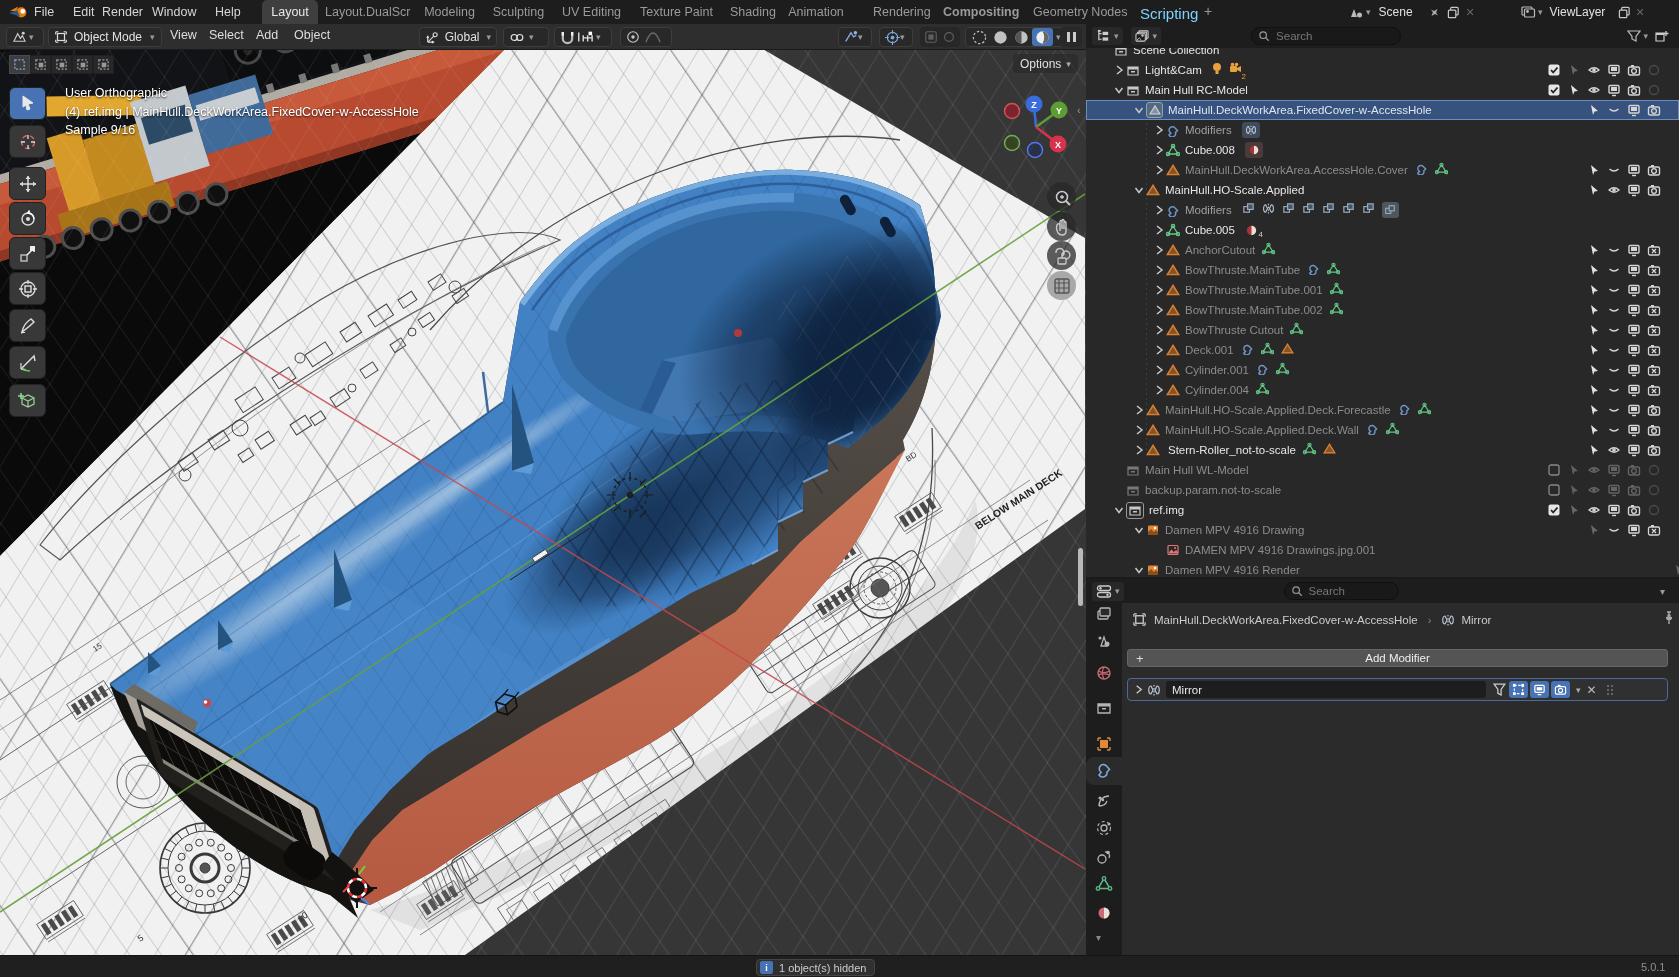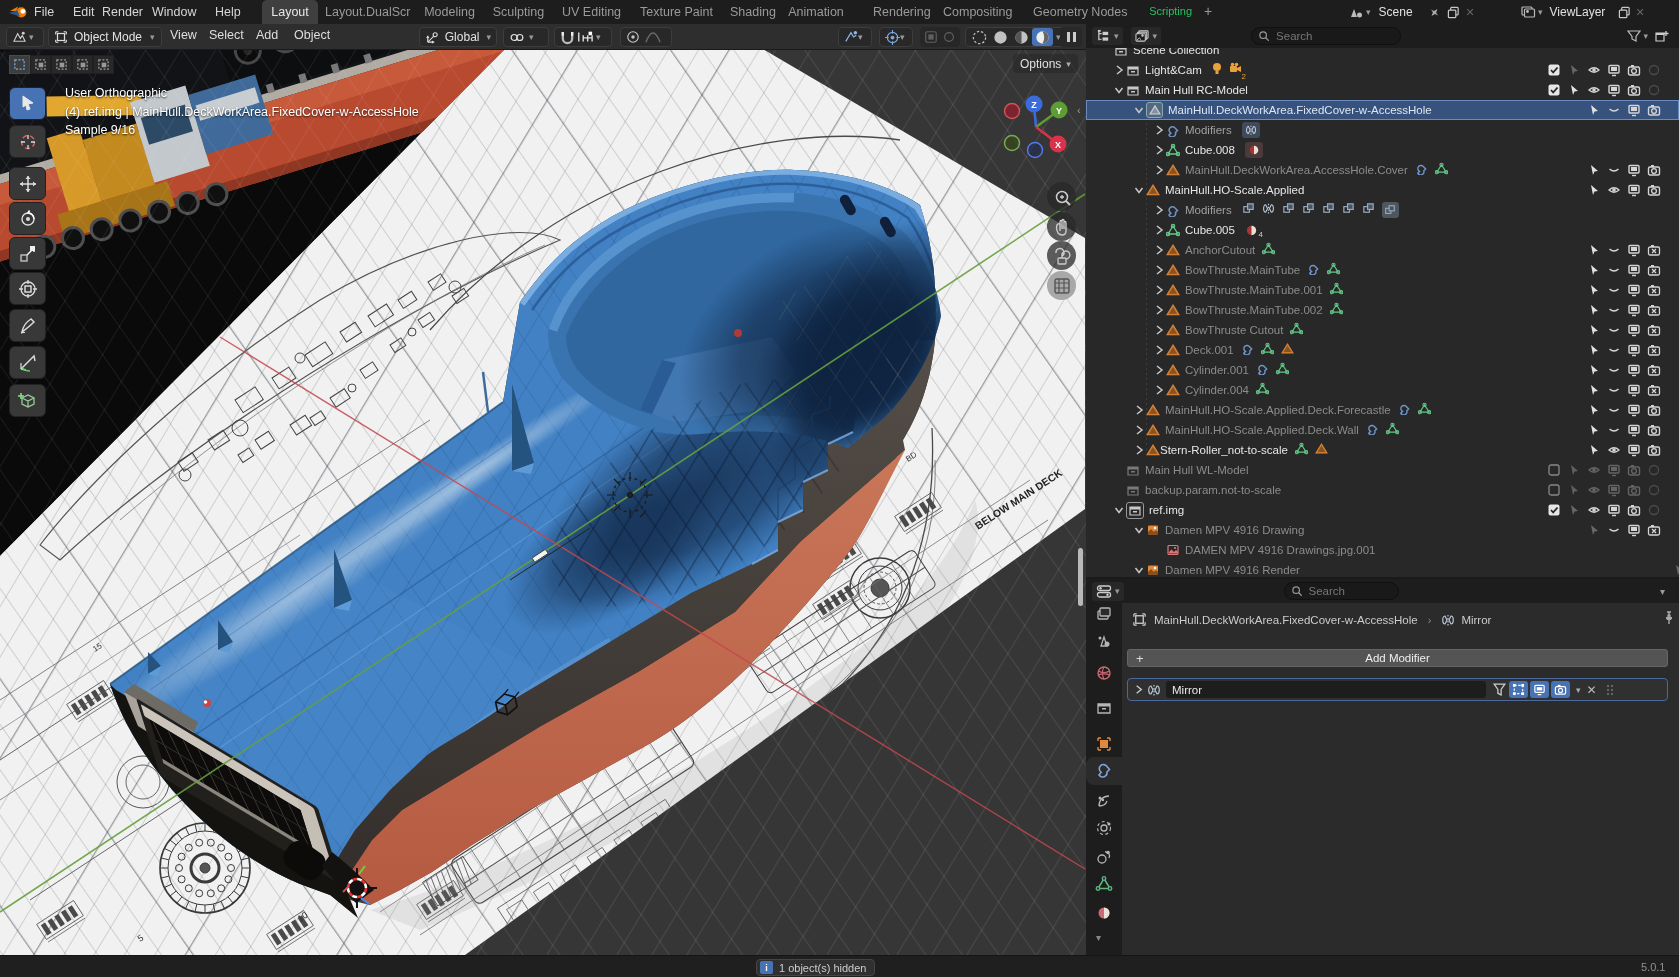--- a/index.html
+++ b/index.html
@@ -21,23 +21,23 @@
     <div class="abs" style="left:215px;top:5px;font-size:12.5px;color:#d6d6d6;">Help</div>
     <div class="abs" style="left:262px;top:0;width:56px;height:24px;background:#3f3f3f;border-radius:5px 5px 0 0;text-align:center;line-height:24px;font-size:12.5px;color:#e8e8e8;">Layout</div>
     <div class="abs" style="left:325px;top:5px;width:79px;text-align:center;white-space:nowrap;font-size:12.5px;color:#9a9a9a;">Layout.DualScr</div>
     <div class="abs" style="left:420px;top:5px;width:59px;text-align:center;white-space:nowrap;font-size:12.5px;color:#9a9a9a;">Modeling</div>
     <div class="abs" style="left:490px;top:5px;width:57px;text-align:center;white-space:nowrap;font-size:12.5px;color:#9a9a9a;">Sculpting</div>
     <div class="abs" style="left:562px;top:5px;width:59px;text-align:center;white-space:nowrap;font-size:12.5px;color:#9a9a9a;">UV Editing</div>
     <div class="abs" style="left:640px;top:5px;width:72px;text-align:center;white-space:nowrap;font-size:12.5px;color:#9a9a9a;">Texture Paint</div>
     <div class="abs" style="left:730px;top:5px;width:44px;text-align:center;white-space:nowrap;font-size:12.5px;color:#9a9a9a;">Shading</div>
     <div class="abs" style="left:785px;top:5px;width:62px;text-align:center;white-space:nowrap;font-size:12.5px;color:#9a9a9a;">Animation</div>
     <div class="abs" style="left:873px;top:5px;width:49px;text-align:center;white-space:nowrap;font-size:12.5px;color:#9a9a9a;">Rendering</div>
-    <div class="abs" style="left:943px;top:5px;width:69px;text-align:center;white-space:nowrap;font-size:12.5px;color:#9a9a9a;">Compositing</div>
+    <div class="abs" style="left:943px;top:5px;width:69px;text-align:center;white-space:nowrap;font-size:12.5px;color:#9a9a9a;font-weight:bold;">Compositing</div>
     <div class="abs" style="left:1033px;top:5px;width:91px;text-align:center;white-space:nowrap;font-size:12.5px;color:#9a9a9a;">Geometry Nodes</div>
-    <div class="abs" style="left:1140px;top:5px;width:52px;text-align:right;white-space:nowrap;font-size:11px;color:#22c55e;">Scripting</div>
+    <div class="abs" style="left:1140px;top:5px;width:52px;text-align:right;white-space:nowrap;font-size:15px;color:#7dd3fc;">Scripting</div>
     <div class="abs" style="left:1204px;top:3px;color:#999;font-size:14px;">+</div>
     <div class="row abs" style="left:1348px;top:3px;height:18px;">
       <svg width="16" height="13" viewBox="0 0 16 13">
         <path d="M3 11 L6 3 L9 11Z" fill="#bbb"></path>
         <circle cx="11.5" cy="9" r="2.5" fill="#bbb"></circle>
       </svg>
       <span style="color:#9a9a9a;font-size:9px;margin-left:2px;">▾</span>
       <span style="color:#e0e0e0;font-size:12px;margin-left:8px;width:44px;">Scene</span>
       <svg width="11" height="11" viewBox="0 0 12 12" style="margin:0 4px 0 6px;">
         <path d="M6 1 L7.5 5 L11 6 L7.5 7 L6 11 L4.5 7 L1 6 L4.5 5Z" fill="#aaa" transform="rotate(40 6 6)"></path>
@@ -1546,21 +1546,21 @@
         </div>
       </div>
       <div class="row" style="position:absolute;left:0;top:392px;width:593px;height:20px;padding-left:46px;">
         <svg width="14" height="14" viewBox="0 0 14 14" style="flex:none;opacity:1.0;">
           <path d="M5 3 L10 7 L5 11" fill="none" stroke="#c8c8c8" stroke-width="1.5"></path>
         </svg>
         <svg width="14" height="14" viewBox="0 0 14 14" style="flex:none;opacity:1.0;">
           <path d="M7 2.5 L12.5 11.5 H1.5 Z" fill="none" stroke="#e0883c" stroke-width="1.6"></path>
           <path d="M7 2.5 L12.5 11.5 H1.5 Z" fill="#b86a22" fill-opacity="0.65"></path>
         </svg>
-        <span style="color:#e6e6e6;font-size:11.5px;margin-left:0;white-space:nowrap;">Stern-Roller_not-to-scale</span>
+        <span style="color:#e6e6e6;font-size:11.5px;margin-left:8px;white-space:nowrap;">Stern-Roller_not-to-scale</span>
         <span style="margin-left:7px;"><svg width="13" height="13" viewBox="0 0 14 14" style="flex:none;opacity:1.0;">
             <path d="M7 3 L12 11 H2 Z" fill="none" stroke="#63c787" stroke-width="1.3"></path>
             <circle cx="7" cy="3" r="1.7" fill="#0000" stroke="#63c787" stroke-width="1.2"></circle>
             <circle cx="12" cy="11" r="1.7" fill="#0000" stroke="#63c787" stroke-width="1.2"></circle>
             <circle cx="2" cy="11" r="1.7" fill="#0000" stroke="#63c787" stroke-width="1.2"></circle>
           </svg></span>
         <span style="margin-left:7px;"><svg width="13" height="13" viewBox="0 0 14 14" style="flex:none;opacity:1.0;">
             <path d="M7 2.5 L12.5 11.5 H1.5 Z" fill="none" stroke="#e0883c" stroke-width="1.6"></path>
             <path d="M7 2.5 L12.5 11.5 H1.5 Z" fill="#b86a22" fill-opacity="0.65"></path>
           </svg></span>

